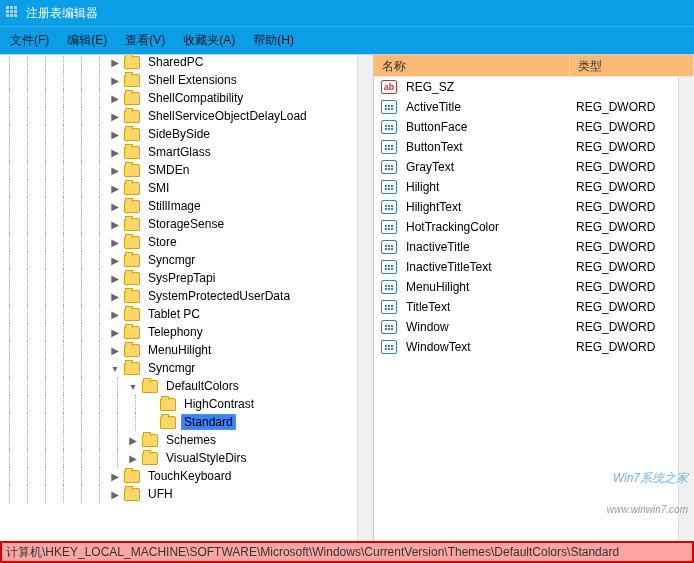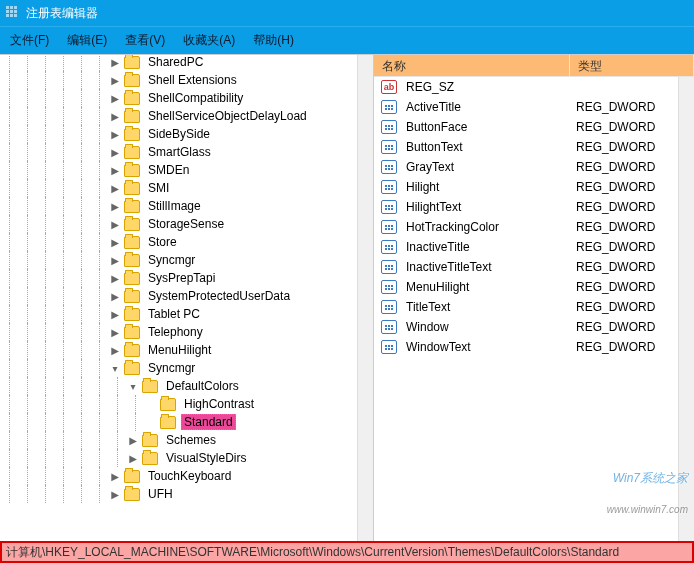--- a/index.html
+++ b/index.html
@@ -12,21 +12,21 @@
 .tree-pane { width: 374px; border-right: 1px solid #ccc; overflow: hidden; position: relative; background: #fff; }
 .tree { position: absolute; left: 0; top: -2px; width: 100%; }
 .row { display: flex; align-items: center; height: 18px; white-space: nowrap; }
 .indent-lines { flex: 0 0 auto; display: flex; height: 18px; }
 .vline { width: 18px; height: 18px; position: relative; }
 .vline::before { content: ""; position: absolute; top: 0; bottom: 0; left: 9px; border-left: 1px dotted #aaa; }
 .expander { width: 14px; height: 14px; display: flex; align-items: center; justify-content: center; color: #666; font-size: 10px; margin-right: 2px; }
 .folder { width: 16px; height: 13px; background: #ffd768; border: 1px solid #d9a300; border-radius: 2px 2px 1px 1px; margin-right: 5px; position: relative; }
 .folder::before { content: ""; position: absolute; top: -3px; left: 0; width: 6px; height: 3px; background: #ffd768; border: 1px solid #d9a300; border-bottom: none; border-radius: 1px 1px 0 0; }
 .label { padding: 1px 3px; }
-.label.selected { background: #ec4899; border: 1px dotted #5aa7e0; padding: 0 2px; }
+.label.selected { background: #3b82f6; border: 1px dotted #5aa7e0; padding: 0 2px; }
 .values-pane { flex: 1; background: #fff; position: relative; overflow: hidden; }
 .vheader { display: flex; height: 22px; border-bottom: 1px solid #e5e5e5; background: #fdba74; }
 .vheader .col { padding: 3px 8px; border-right: 1px solid #e5e5e5; color: #333; }
 .vheader .col.name { width: 196px; }
 .vheader .col.type { flex: 1; }
 .vrow { display: flex; align-items: center; height: 20px; padding-left: 6px; }
 .vrow .icon { width: 18px; height: 16px; margin-right: 8px; display:flex; align-items:center; justify-content:center; }
 .vrow .nm { width: 170px; }
 .vrow .tp { color: #000; }
 .ab-icon { width:16px; height:14px; border:1px solid #c33; background:#fff; border-radius:2px; font-size:9px; color:#c33; display:flex; align-items:center; justify-content:center; font-weight:bold; }

